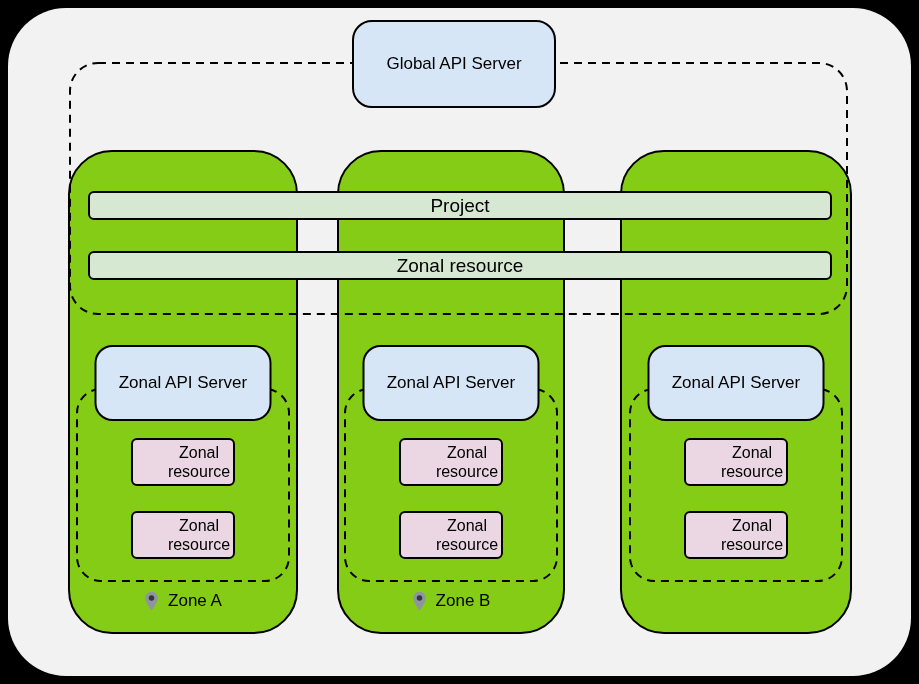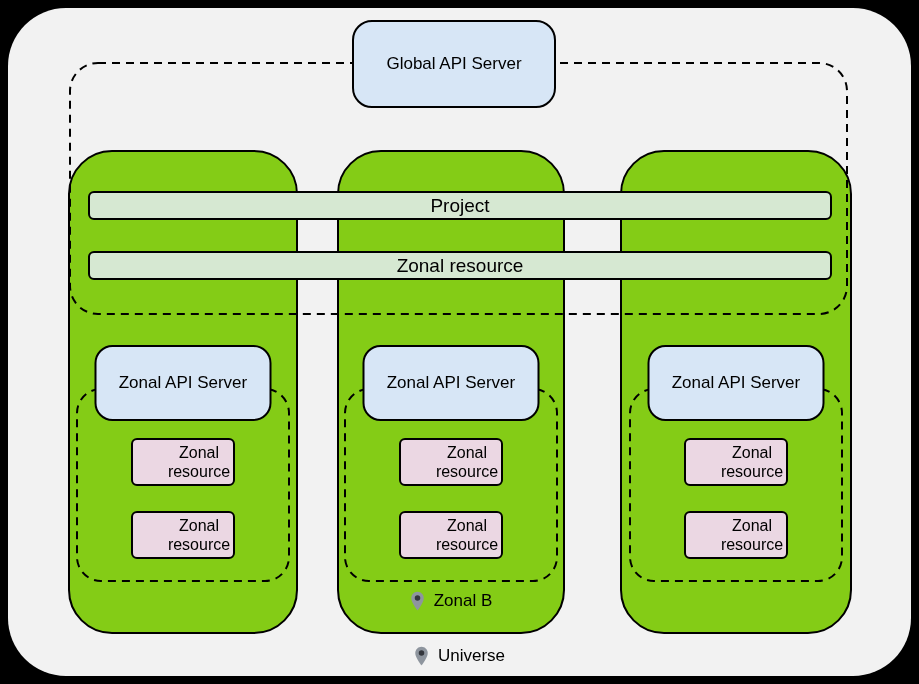--- a/index.html
+++ b/index.html
@@ -139,41 +139,48 @@
     </svg>
     <div class="api-box zonal-api">
       <span>Zonal API Server</span>
     </div>
     <div class="resource resource-1">
       <span>Zonal resource</span>
     </div>
     <div class="resource resource-2">
       <span>Zonal resource</span>
     </div>
+    <div class="pin-label zone-label">
+      <svg class="pin-icon" width="15" height="20" viewBox="0 0 24 32">
+        <path d="M12 1C6.5 1 2 5.6 2 11.2 2 19 12 31 12 31s10-12 10-19.8C22 5.6 17.5 1 12 1z" fill="#8e959e"></path>
+        <circle cx="12" cy="11" r="4.4" fill="#33363c"></circle>
+      </svg>
+      <span>Zone A</span>
+    </div>
   </div>
 
   <div class="zone zone-b">
     <svg class="zonal-dashed" width="216" height="196">
       <rect x="2" y="2" width="212" height="192" rx="24" fill="none" stroke="#000" stroke-width="2" stroke-dasharray="8 6"></rect>
     </svg>
     <div class="api-box zonal-api">
       <span>Zonal API Server</span>
     </div>
     <div class="resource resource-1">
       <span>Zonal resource</span>
     </div>
     <div class="resource resource-2">
       <span>Zonal resource</span>
     </div>
     <div class="pin-label zone-label">
       <svg class="pin-icon" width="15" height="20" viewBox="0 0 24 32">
         <path d="M12 1C6.5 1 2 5.6 2 11.2 2 19 12 31 12 31s10-12 10-19.8C22 5.6 17.5 1 12 1z" fill="#8e959e"></path>
         <circle cx="12" cy="11" r="4.4" fill="#33363c"></circle>
       </svg>
-      <span>Zonal B</span>
+      <span>Zone B</span>
     </div>
   </div>
 
   <div class="zone zone-c">
     <svg class="zonal-dashed" width="216" height="196">
       <rect x="2" y="2" width="212" height="192" rx="24" fill="none" stroke="#000" stroke-width="2" stroke-dasharray="8 6"></rect>
     </svg>
     <div class="api-box zonal-api">
       <span>Zonal API Server</span>
     </div>
@@ -193,21 +200,14 @@
     <span>Project</span>
   </div>
   <div class="bar bar-global-resource">
     <span>Zonal resource</span>
   </div>
 
   <div class="api-box global-api">
     <span>Global API Server</span>
   </div>
 
-  <div class="pin-label universe-label">
-    <svg class="pin-icon" width="15" height="20" viewBox="0 0 24 32">
-      <path d="M12 1C6.5 1 2 5.6 2 11.2 2 19 12 31 12 31s10-12 10-19.8C22 5.6 17.5 1 12 1z" fill="#8e959e"></path>
-      <circle cx="12" cy="11" r="4.4" fill="#33363c"></circle>
-    </svg>
-    <span>Universe</span>
-  </div>
 
 </div>
 
 </body></html>

